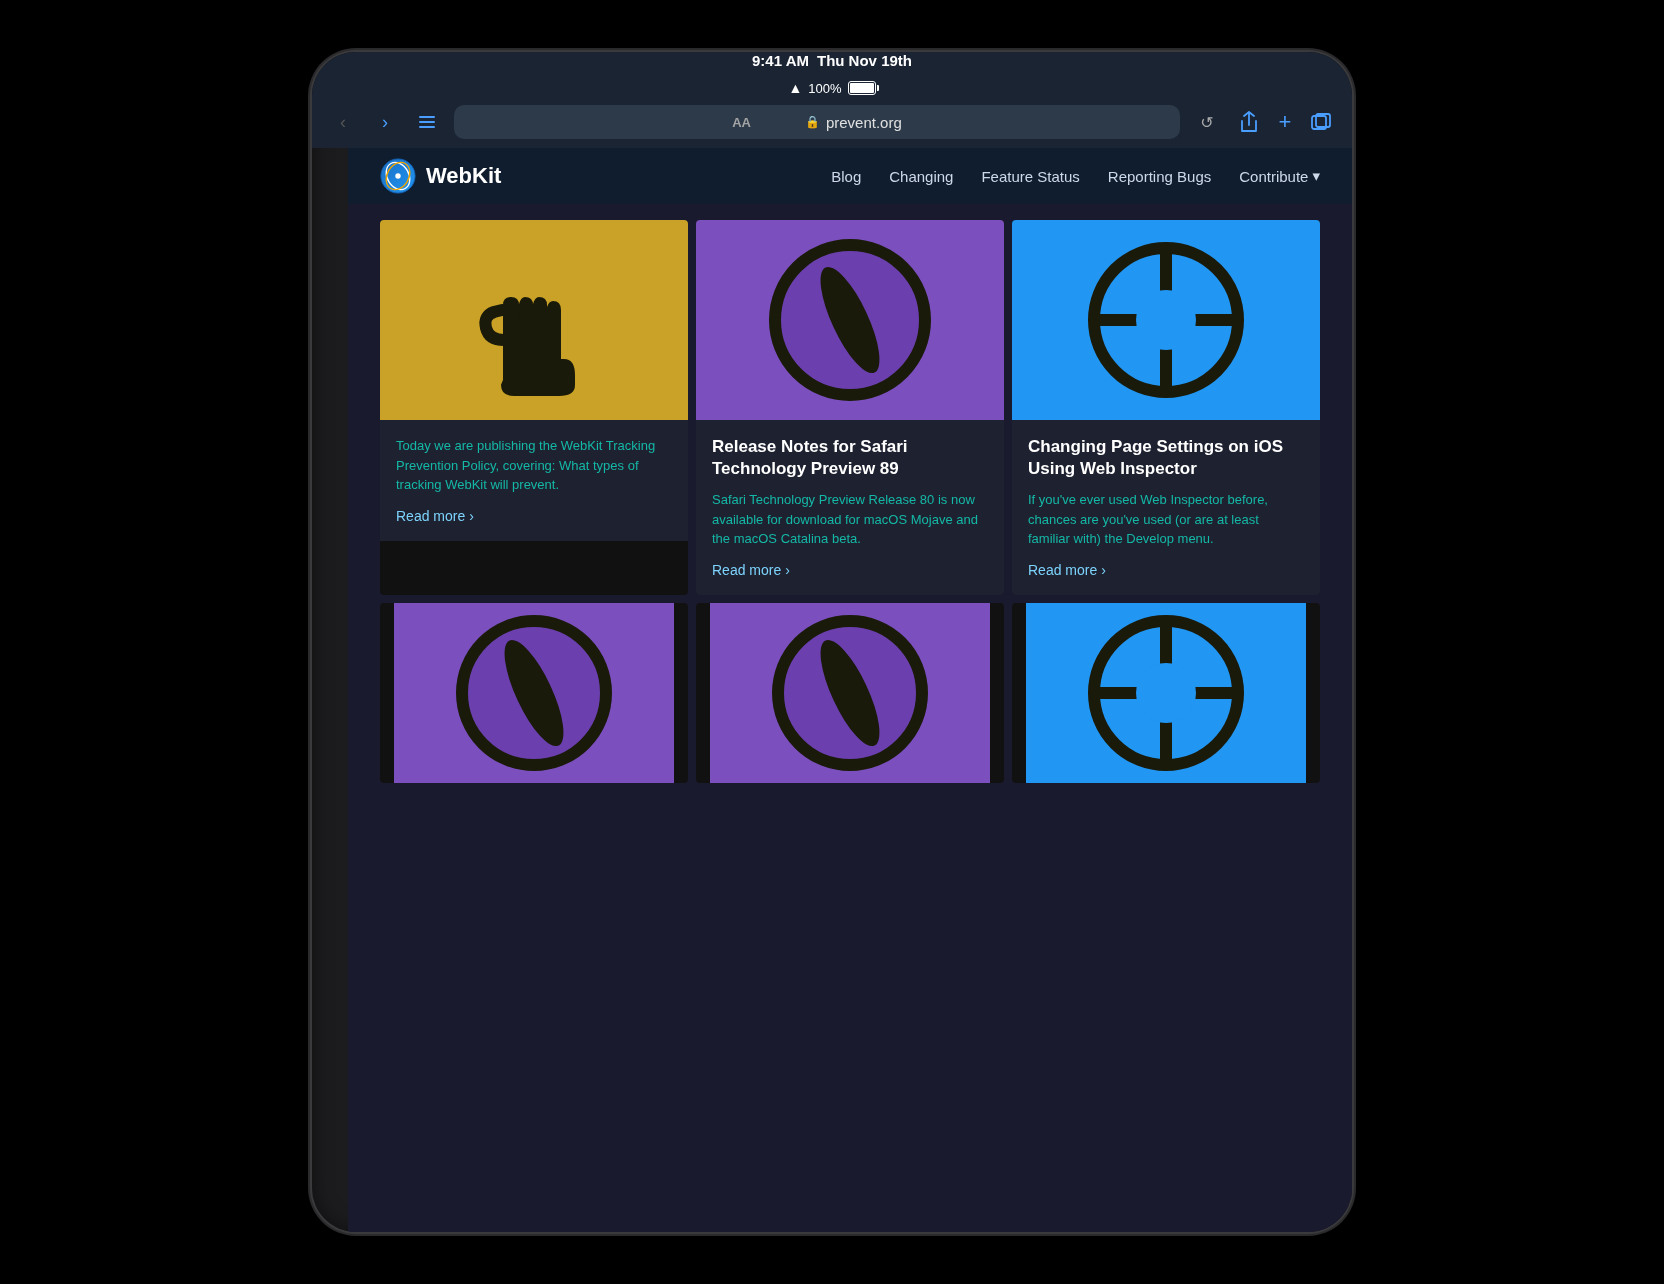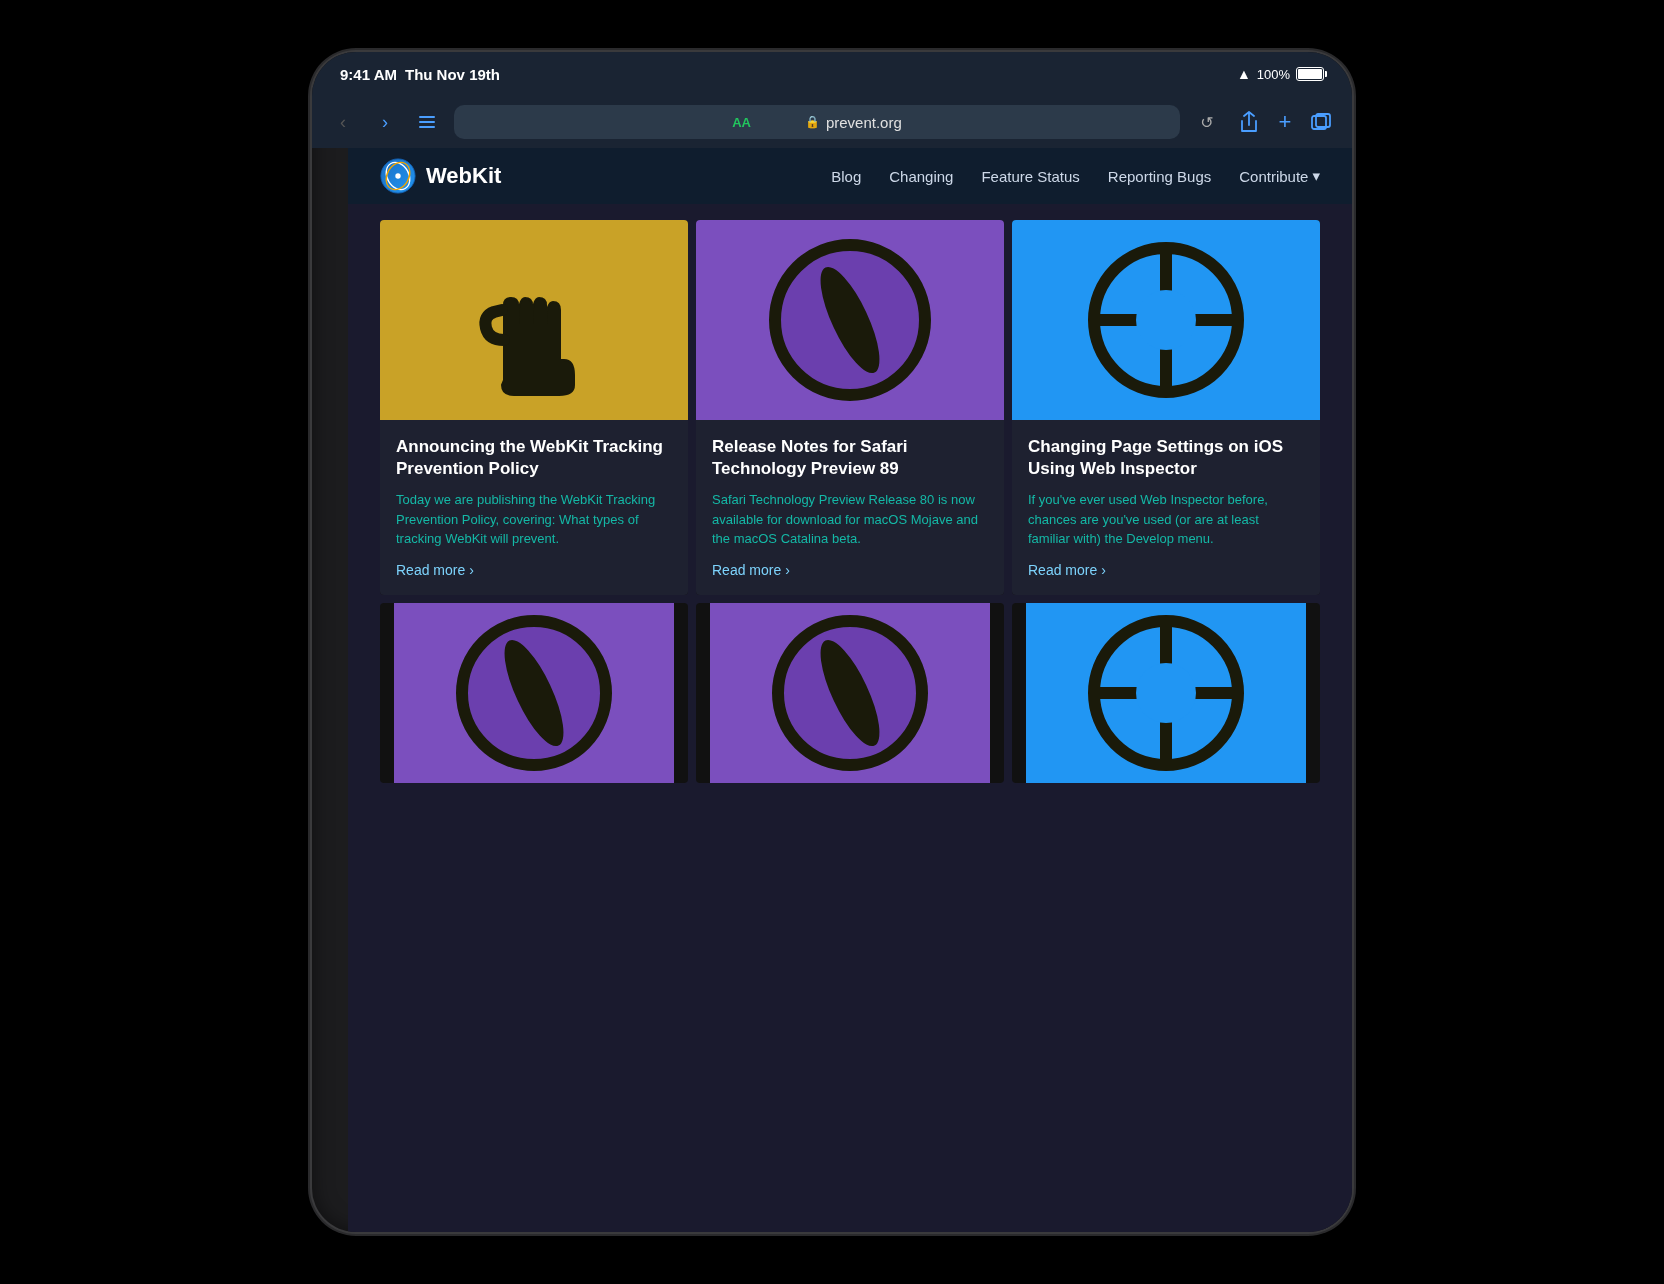--- a/index.html
+++ b/index.html
@@ -26,20 +26,21 @@
 
     
     .status-bar {
       background: #1a2433;
       height: 44px;
       display: flex;
       align-items: center;
       justify-content: space-between;
       padding: 0 28px;
       flex-shrink: 0;
+      flex-direction: column;
     }
     .status-bar-left {
       display: flex;
       align-items: center;
       gap: 8px;
       color: #fff;
       font-size: 15px;
       font-weight: 600;
     }
     .status-bar-right {
@@ -305,21 +306,21 @@
     <div class="nav-btn">
       <svg width="20" height="16" viewBox="0 0 20 16" fill="none">
         <rect x="2" y="2" width="16" height="2" rx="1" fill="#4a9eff"></rect>
         <rect x="2" y="7" width="16" height="2" rx="1" fill="#4a9eff"></rect>
         <rect x="2" y="12" width="16" height="2" rx="1" fill="#4a9eff"></rect>
       </svg>
     </div>
 
     <div class="address-bar-wrapper">
       <div class="address-bar">
-        <span style="color:#22c55e;font-size:13px;font-weight:600;margin-right:48px;">AA</span>
+        <span style="color:#a3a3a3;font-size:13px;font-weight:600;margin-right:48px;">AA</span>
         <span class="lock-icon">🔒</span>
         <span>prevent.org</span>
       </div>
     </div>
 
     <div class="reload-btn">↺</div>
 
     <div class="browser-actions">
       <div class="action-btn">
         <svg width="18" height="22" viewBox="0 0 18 22" fill="none">
@@ -376,21 +377,20 @@
             <svg viewBox="0 0 280 200" xmlns="http://www.w3.org/2000/svg" width="100%" height="100%">
 
               <rect width="280" height="200" fill="#c9a227"></rect>
 
               <path d="M110 160 L110 85 Q110 78 117 78 Q124 78 124 85 L124 105 Q124 78 131 78 Q138 78 138 85 L138 105 Q138 78 145 78 Q152 78 152 85 L152 105 Q152 82 159 82 Q166 82 166 90 L166 140 L170 140 Q180 140 180 155 L180 165 Q180 175 165 175 L120 175 Q108 175 108 165 Z" fill="#1a1a0a" stroke="#1a1a0a" stroke-width="2"></path>
 
               <path d="M110 120 Q95 120 92 108 Q89 96 100 92 L108 90" fill="none" stroke="#1a1a0a" stroke-width="12" stroke-linecap="round"></path>
             </svg>
           </div>
           <div class="card-body">
-            <div class="card-title">Announcing the WebKit Tracking Prevention Policy</div>
             <div class="card-excerpt">Today we are publishing the WebKit Tracking Prevention Policy, covering: What types of tracking WebKit will prevent.</div>
             <a class="read-more">Read more</a>
           </div>
         </div>
 
         <div class="article-card">
           <div class="card-image card-purple">
             <svg viewBox="0 0 280 200" xmlns="http://www.w3.org/2000/svg" width="100%" height="100%">
               <rect width="280" height="200" fill="#7b4fbe"></rect>
 

